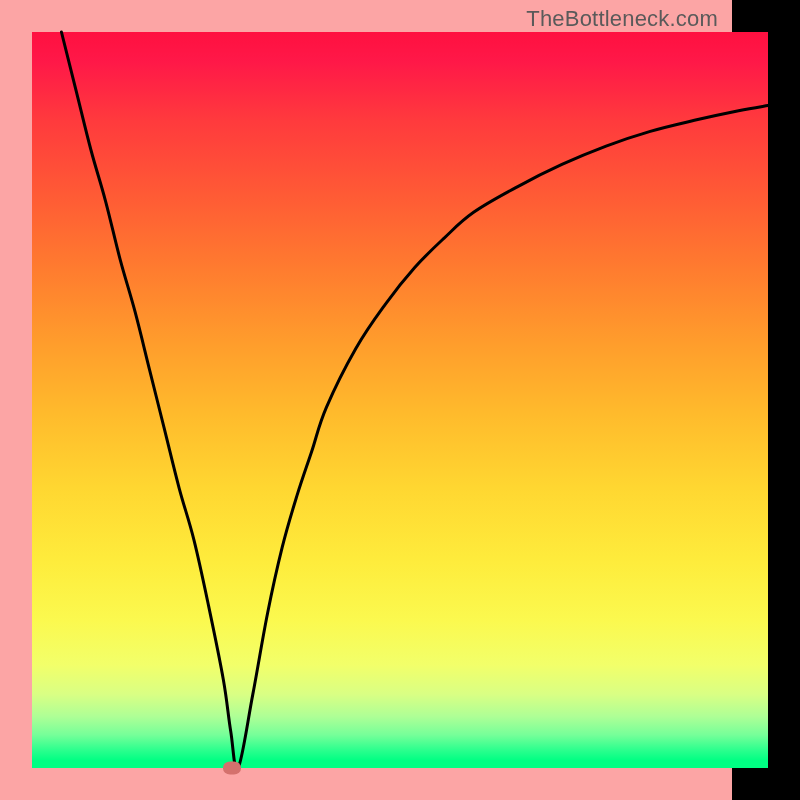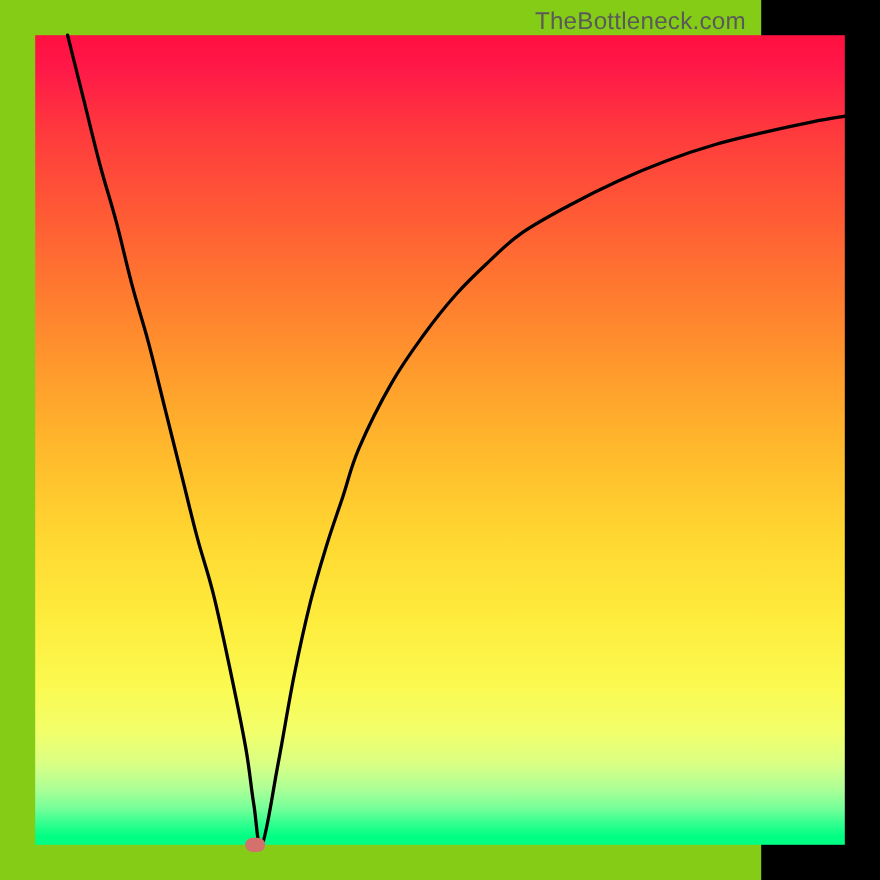--- a/index.html
+++ b/index.html
@@ -8,21 +8,22 @@
     width: 800px;
     height: 800px;
     overflow: hidden;
     background: #000;
     font-family: Arial, Helvetica, sans-serif;
   }
   .chart-container {
     position: relative;
     width: 692px;
     height: 800px;
-    background: #84cc16;
+    background: #fca5a5;
+    padding-left: 40px;
   }
   .plot-area {
     position: absolute;
     left: 32px;
     top: 32px;
     width: 736px;
     height: 736px;
     background: linear-gradient(to bottom,
       #ff1040 0%,
       #ff1848 4%,

